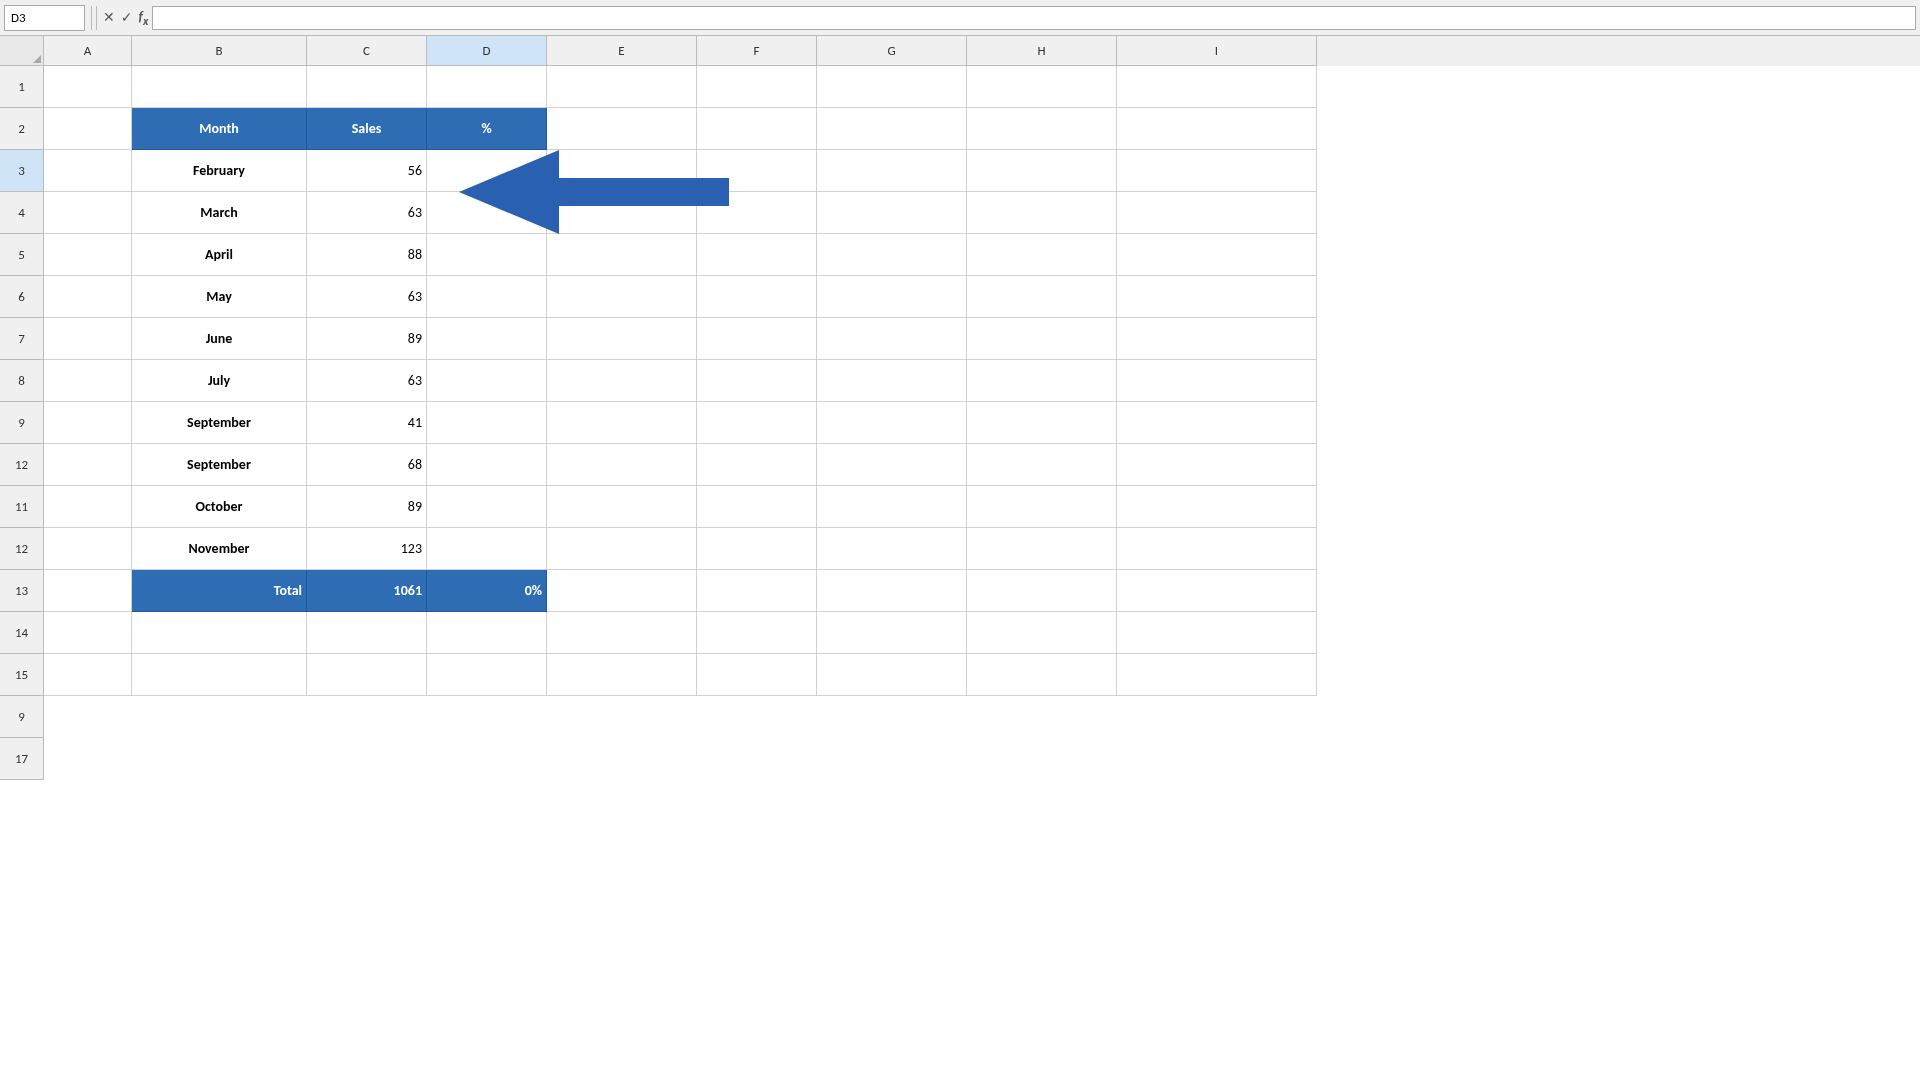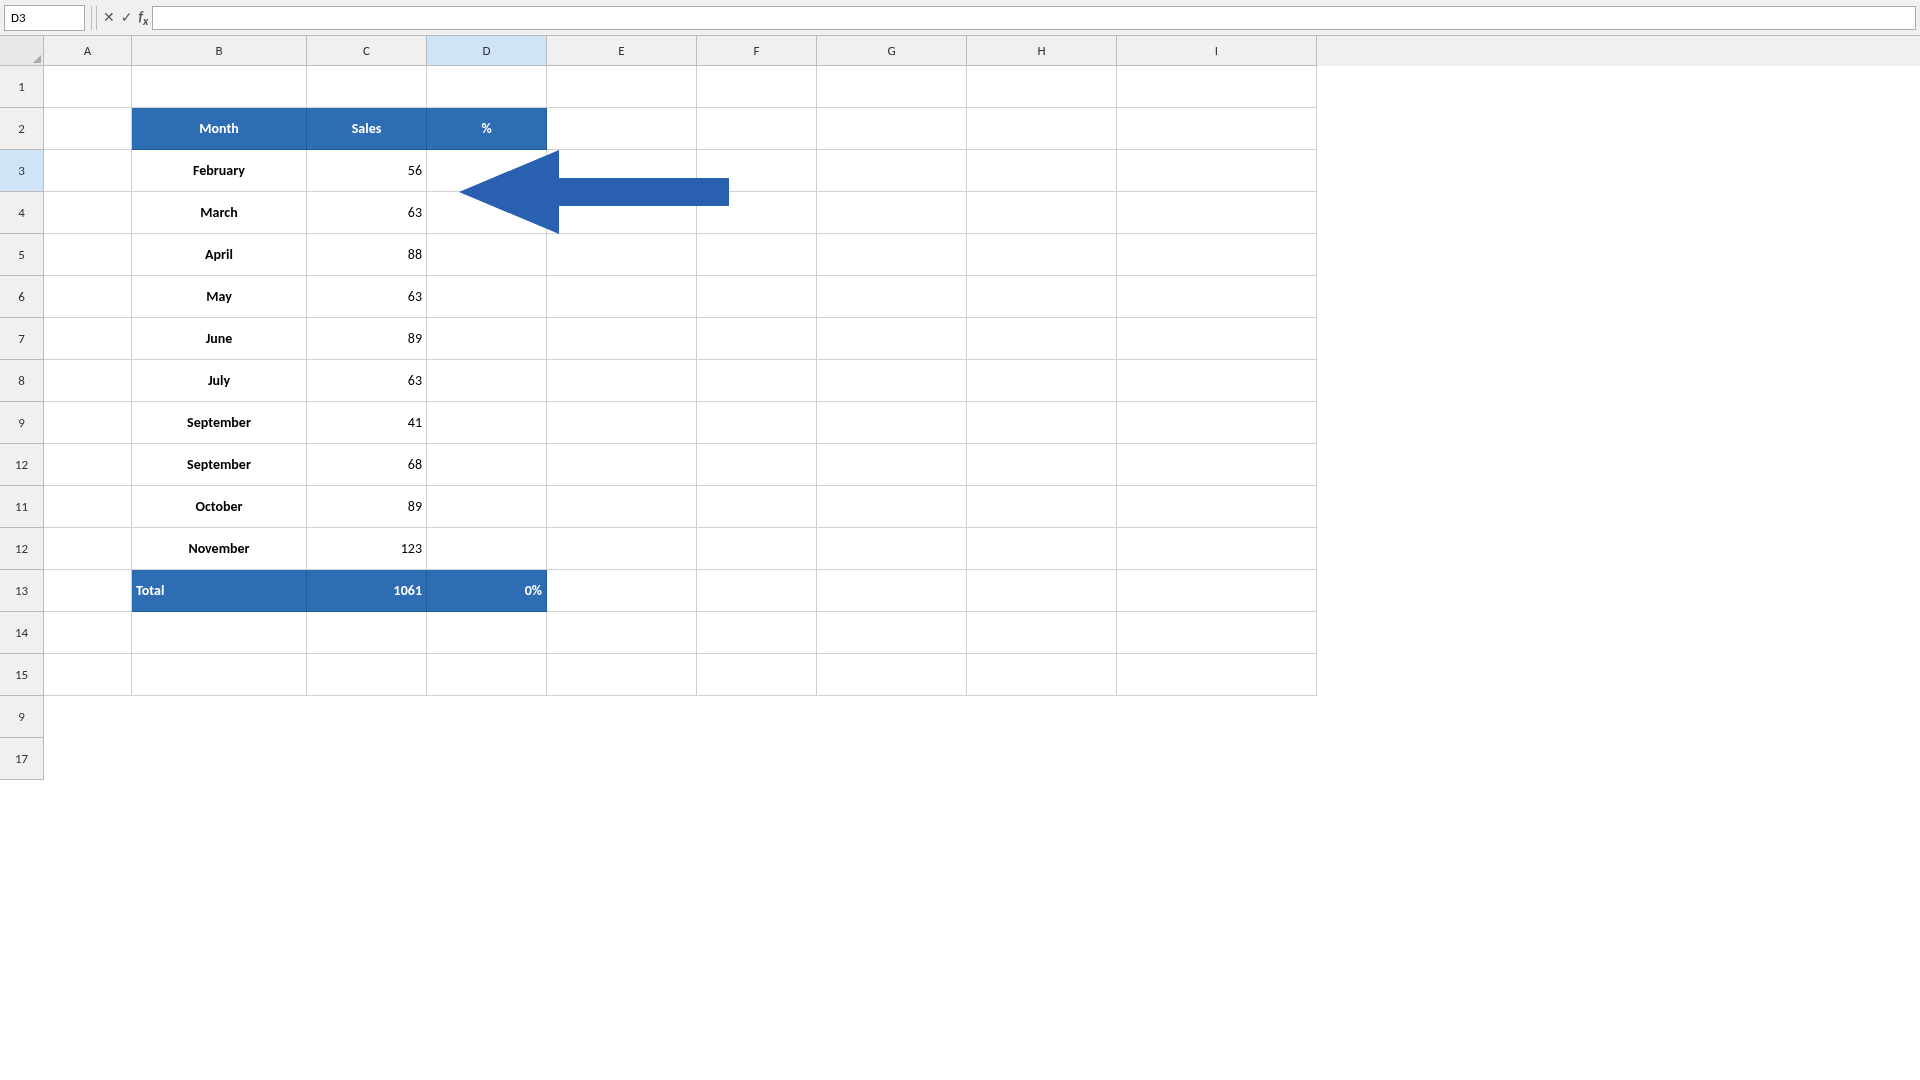--- a/index.html
+++ b/index.html
@@ -164,21 +164,21 @@
 
     .cell.total-cell {
       background: #2e6db4;
       color: #fff;
       font-weight: bold;
       border-right: 1px solid #1e5a9c;
       border-bottom: 1px solid #1e5a9c;
     }
 
     .cell.total-label {
-      justify-content: flex-start;
+      justify-content: flex-end;
     }
 
     .cell.align-right {
       justify-content: flex-end;
     }
 
     .cell.bold-center {
       justify-content: center;
       font-weight: bold;
     }

